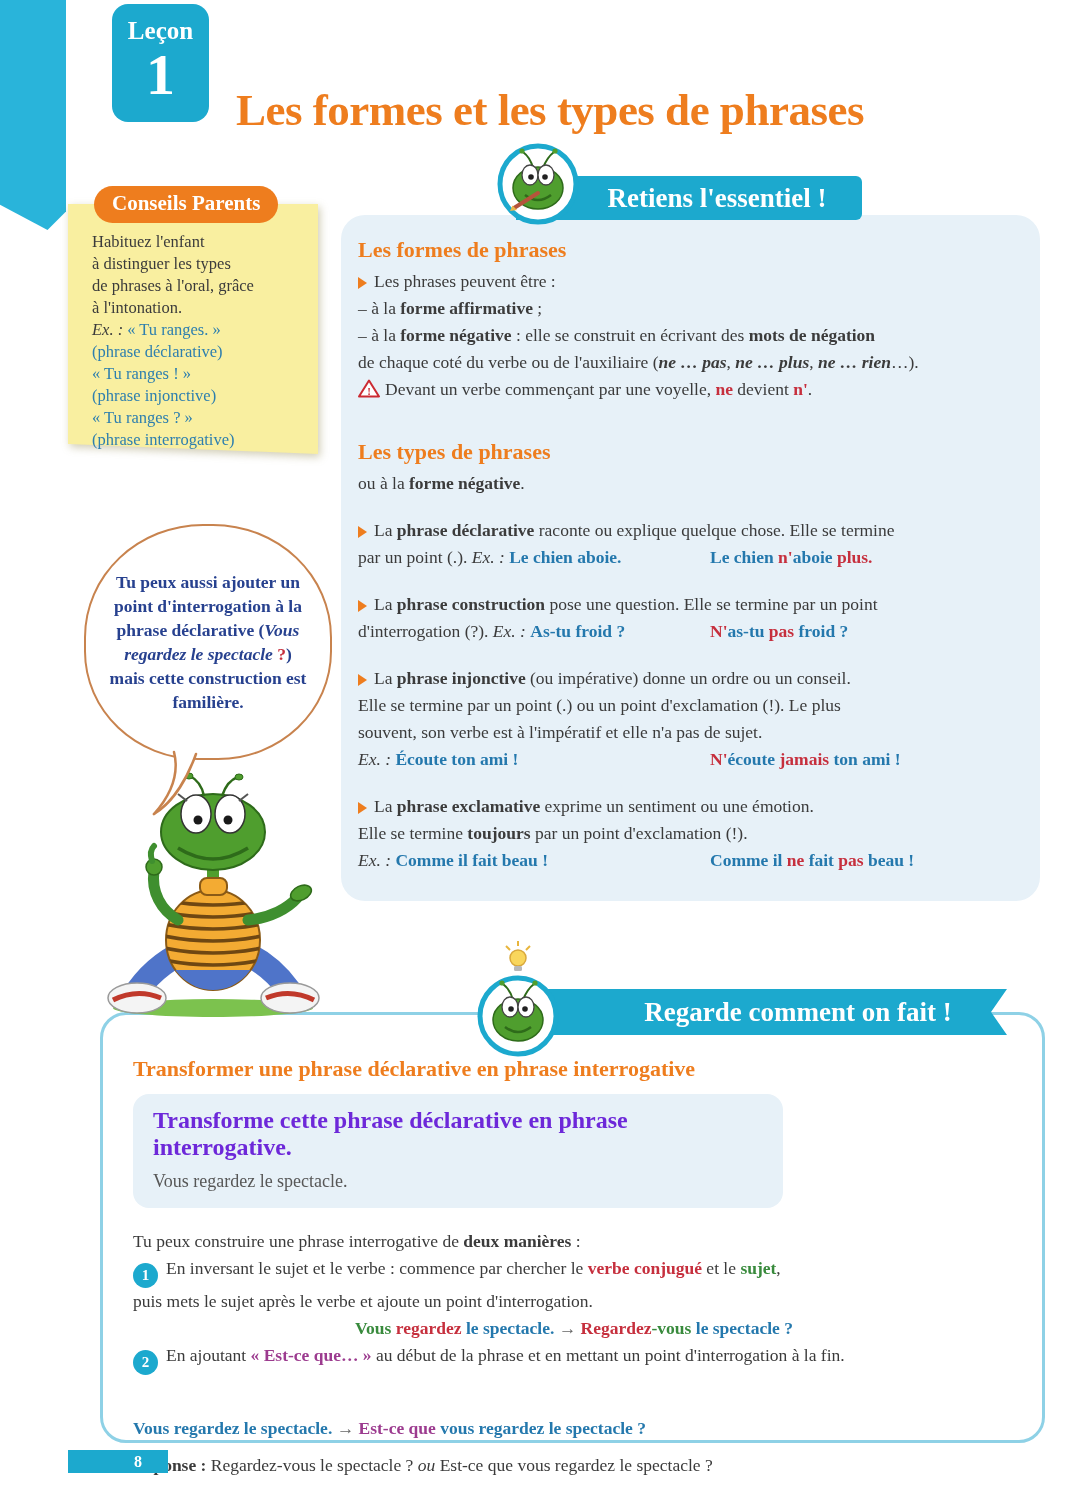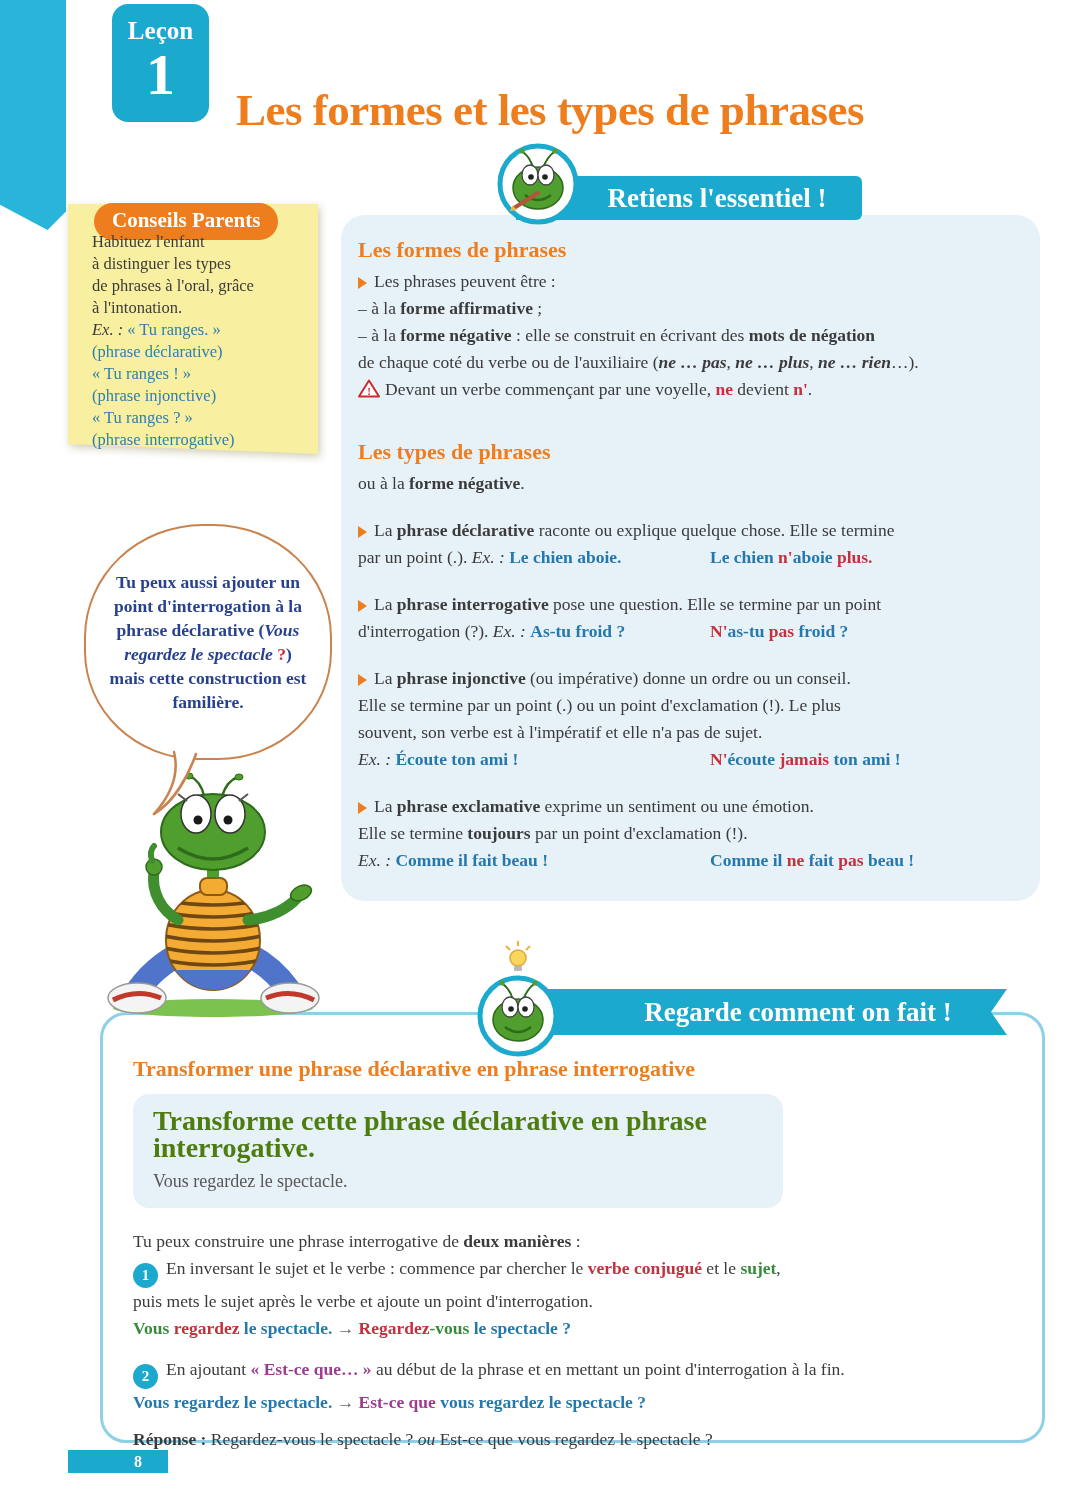--- a/index.html
+++ b/index.html
@@ -13,21 +13,21 @@
   #lesson-badge{left:112px;top:4px;width:97px;height:118px;background:#1ca9ce;border-radius:16px;
                 color:#fff;text-align:center;}
   #lesson-label{font-size:25px;font-weight:bold;margin-top:13px;}
   #lesson-num{font-size:58px;font-weight:bold;line-height:60px;}
   #page-title{left:236px;top:84px;font-size:45px;font-weight:bold;color:#ee7d1e;white-space:nowrap;letter-spacing:-0.5px;}
 
   
   #conseils-wrap{left:68px;top:204px;width:250px;height:250px;filter:drop-shadow(2px 3px 4px rgba(120,110,40,.35));}
   #conseils-box{position:absolute;left:0;top:0;width:250px;height:250px;background:#f9efa0;
                 clip-path:polygon(0 0,100% 0,100% 100%,0 96%);}
-  #conseils-pill{left:94px;top:203px;background:#ee7d1e;color:#fff;font-size:21px;font-weight:bold;
+  #conseils-pill{left:94px;top:186px;background:#ee7d1e;color:#fff;font-size:21px;font-weight:bold;
                  padding:5px 18px 7px;border-radius:22px;z-index:2;}
   #conseils-text{left:92px;top:231px;width:222px;font-size:16.5px;line-height:22px;z-index:2;}
   .cblue{color:#2e7fae;}
   .exlabel{font-style:italic;}
 
   
   #panel{left:341px;top:215px;width:699px;height:686px;background:#e7f1f8;border-radius:24px;}
   #retiens-banner{left:516px;top:176px;width:346px;height:44px;background:#1ca9ce;color:#fff;
                   font-size:27px;font-weight:bold;display:flex;align-items:center;justify-content:center;
                   padding-left:56px;box-sizing:border-box;border-radius:0 6px 6px 0;z-index:2;}
@@ -61,25 +61,25 @@
   
   #fait-box{left:100px;top:1012px;width:945px;height:431px;border:3px solid #8ed1e6;border-radius:26px;
             background:#fff;box-sizing:border-box;}
   #fait-banner{left:519px;top:989px;width:488px;height:46px;background:#1ca9ce;color:#fff;font-size:27px;
                font-weight:bold;display:flex;align-items:center;justify-content:center;padding-left:70px;
                box-sizing:border-box;clip-path:polygon(0 0,100% 0,calc(100% - 16px) 50%,100% 100%,0 100%);z-index:2;}
   #fait-badge{left:474px;top:940px;z-index:3;}
   #fait-content{left:133px;top:1056px;width:882px;font-size:17.5px;line-height:27px;}
   #fait-heading{font-size:22px;font-weight:bold;color:#ee7d1e;line-height:26px;margin-bottom:12px;white-space:nowrap;}
   #consigne-box{background:#e7f1f8;border-radius:16px;width:650px;padding:13px 20px;box-sizing:border-box;margin-bottom:20px;}
-  #consigne-main{font-size:28px;font-weight:bold;color:#4d7c0f;margin-bottom:7px;}
+  #consigne-main{font-size:24px;font-weight:bold;color:#6d28d9;margin-bottom:7px;}
   #consigne-phrase{font-size:18px;color:#575757;}
   .numc{display:inline-flex;align-items:center;justify-content:center;width:25px;height:25px;border-radius:50%;
         background:#1ca9ce;color:#fff;font-weight:bold;font-size:15px;margin-right:8px;vertical-align:-6px;}
-  .mb14{margin-bottom:14px;} .mb16{margin-bottom:0;} .mb10{margin-bottom:10px;}
+  .mb14{text-align:center;} .mb16{margin-bottom:0;} .mb10{margin-bottom:10px;margin-top:40px;}
 
   #footer-num{left:68px;top:1450px;width:100px;height:23px;background:#1ca9ce;color:#fff;font-weight:bold;
               font-size:16px;text-align:right;padding-right:26px;box-sizing:border-box;line-height:23px;}
 </style>
 </head>
 <body>
 
 <div id="page">
 
   <div id="ribbon" class="abs"></div>
@@ -138,21 +138,21 @@
           <path d="M11 1.5 L21 17.5 L1 17.5 Z" fill="#fff" stroke="#cc2b33" stroke-width="2" stroke-linejoin="round"></path>
           <text x="11" y="15.5" text-anchor="middle" font-size="11" font-weight="bold" fill="#cc2b33">!</text>
         </svg><span>Devant un verbe commençant par une voyelle, </span><span class="red">ne</span><span> devient </span><span class="red">n'</span><span>.</span></div>
 
     <div class="sec-title mt22">Les types de phrases</div>
     <div class="line"><span>ou à la </span><span class="b">forme négative</span><span>.</span></div>
 
     <div class="line mt20"><span class="tri"></span><span>La </span><span class="b">phrase déclarative</span><span> raconte ou explique quelque chose. Elle se termine</span></div>
     <div class="line"><span>par un point (.). </span><span class="exlabel">Ex. : </span><span class="blue">Le chien aboie.</span><span class="negpos"><span class="blue">Le chien </span><span class="red">n'</span><span class="blue">aboie </span><span class="red">plus.</span></span></div>
 
-    <div class="line mt20"><span class="tri"></span><span>La </span><span class="b">phrase interrogative</span><span> pose une question. Elle se termine par un point</span></div>
+    <div class="line mt20"><span class="tri"></span><span>La </span><span class="b">phrase construction</span><span> pose une question. Elle se termine par un point</span></div>
     <div class="line"><span>d'interrogation (?). </span><span class="exlabel">Ex. : </span><span class="blue">As-tu froid ?</span><span class="negpos"><span class="red">N'</span><span class="blue">as-tu </span><span class="red">pas</span><span class="blue"> froid ?</span></span></div>
 
     <div class="line mt20"><span class="tri"></span><span>La </span><span class="b">phrase injonctive</span><span> (ou impérative) donne un ordre ou un conseil.</span></div>
     <div class="line">Elle se termine par un point (.) ou un point d'exclamation (!). Le plus</div>
     <div class="line">souvent, son verbe est à l'impératif et elle n'a pas de sujet.</div>
     <div class="line"><span class="exlabel">Ex. : </span><span class="blue">Écoute ton ami !</span><span class="negpos"><span class="red">N'</span><span class="blue">écoute </span><span class="red">jamais</span><span class="blue"> ton ami !</span></span></div>
 
     <div class="line mt20"><span class="tri"></span><span>La </span><span class="b">phrase exclamative</span><span> exprime un sentiment ou une émotion.</span></div>
     <div class="line"><span>Elle se termine </span><span class="b">toujours</span><span> par un point d'exclamation (!).</span></div>
     <div class="line"><span class="exlabel">Ex. : </span><span class="blue">Comme il fait beau !</span><span class="negpos"><span class="blue">Comme il </span><span class="red">ne</span><span class="blue"> fait </span><span class="red">pas</span><span class="blue"> beau !</span></span></div>

